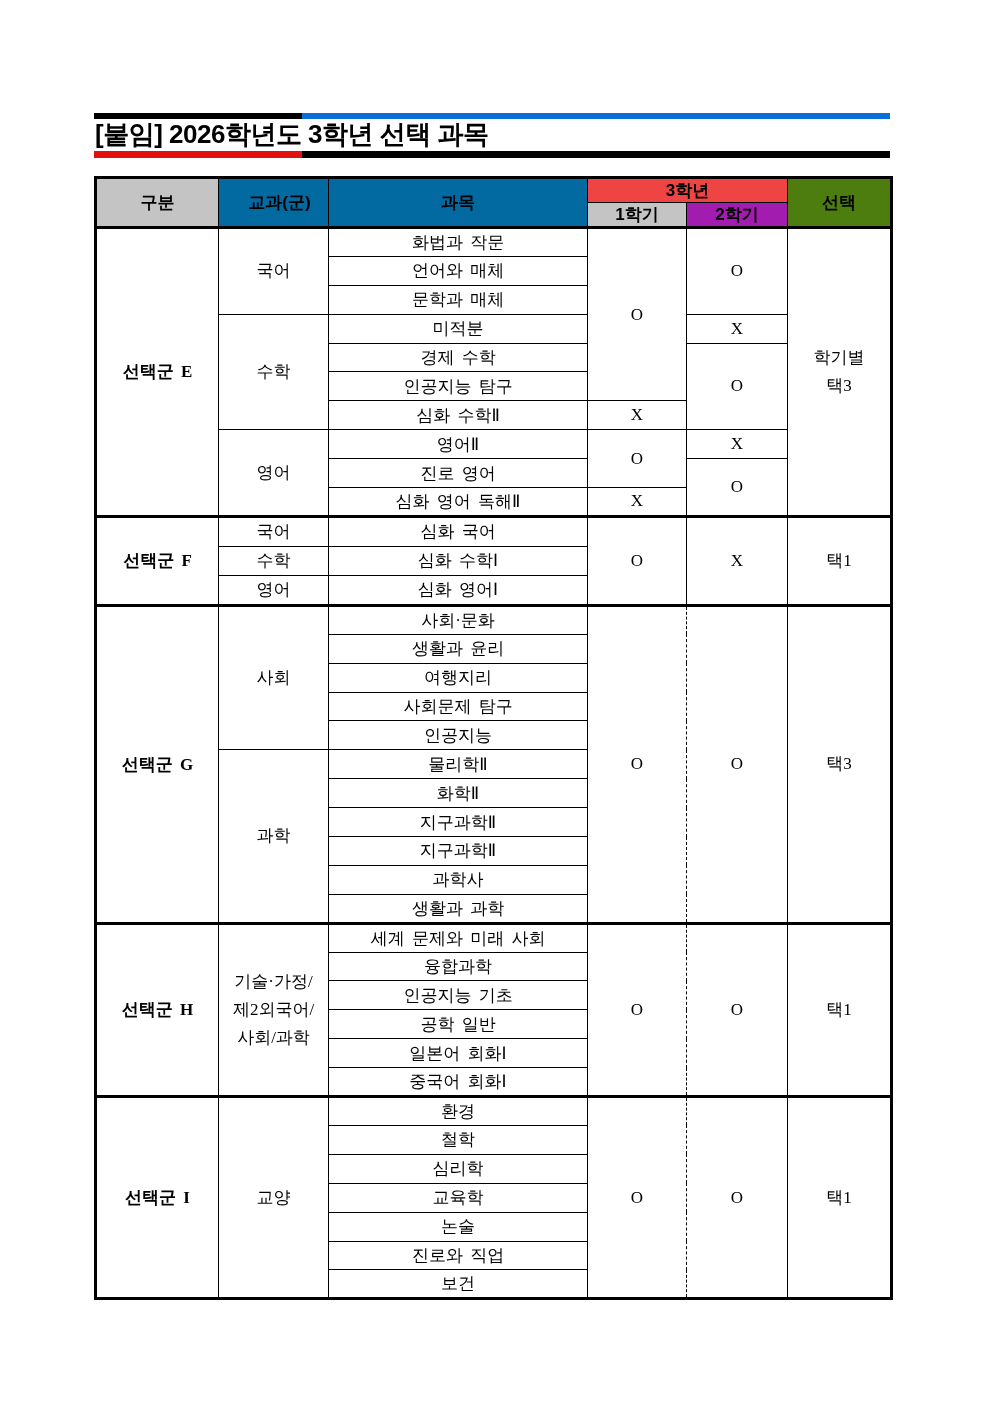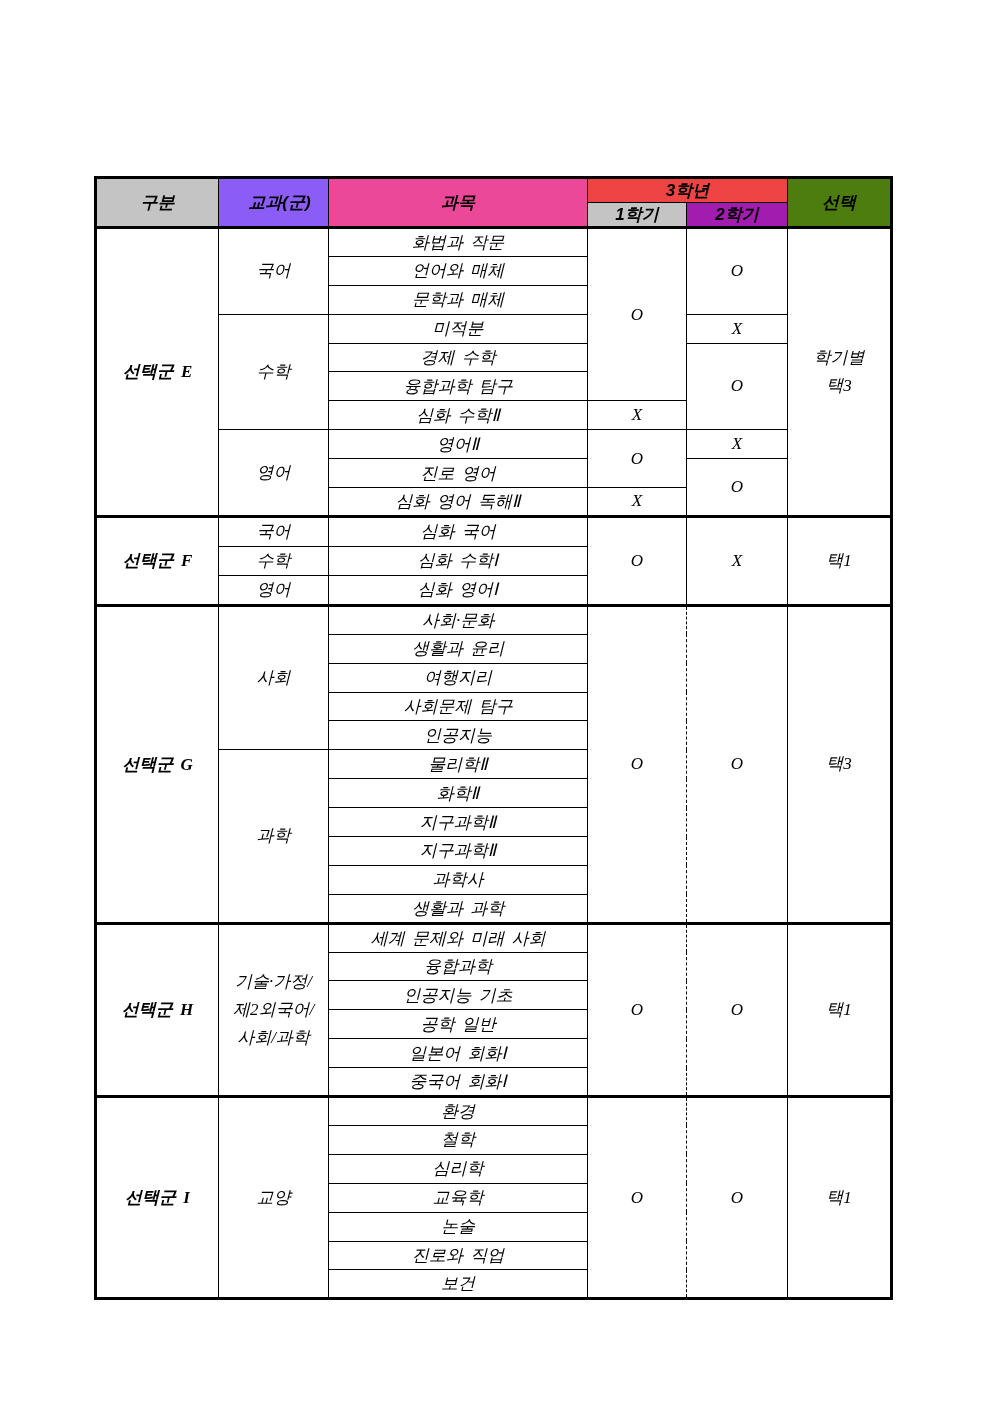--- a/index.html
+++ b/index.html
@@ -24,21 +24,21 @@
     padding: 1px 0 2px 1px;
     font-size: 26px;
     line-height: 29px;
     font-weight: bold;
     letter-spacing: -0.5px;
     font-family: "Liberation Sans", sans-serif;
     white-space: nowrap;
   }
 
   
-  .table-wrap { position: absolute; left: 94px; top: 176px; font-style: italic; }
+  .table-wrap { position: absolute; left: 94px; top: 176px; }
   table.subjects {
     border-collapse: collapse;
     table-layout: fixed;
     width: 796px;
     border: 3px solid #000;
   }
   .subjects th, .subjects td {
     border: 1px solid #000;
     text-align: center;
     vertical-align: middle;
@@ -64,36 +64,47 @@
   td.group-cell div, td.select-cell div { line-height: 28px; }
   .sec-top { border-top: 3px solid #000 !important; margin-top: 12px; }
   .dash-r { border-right: 1px dashed #000 !important; }
   .dash-l { border-left: 1px dashed #000 !important; }
 </style>
 </head>
 <body>
 
 <div class="page">
 
+  <div class="title-block">
+    <div class="accent-bar top">
+      <span class="seg1" style="background: rgb(0, 0, 0);"></span>
+      <span class="seg2" style="background: rgb(10, 111, 214);"></span>
+    </div>
+    <h1 class="doc-title">[붙임] 2026학년도 3학년 선택 과목</h1>
+    <div class="accent-bar bottom">
+      <span class="seg1" style="background: rgb(226, 16, 14);"></span>
+      <span class="seg2" style="background: rgb(0, 0, 0);"></span>
+    </div>
+  </div>
 
   <div class="table-wrap">
     <table class="subjects">
       <colgroup>
         <col style="width:123px">
         <col style="width:110px">
         <col style="width:259px">
         <col style="width:99px">
         <col style="width:101px">
         <col style="width:104px">
       </colgroup>
       <thead>
         <tr class="hr1">
           <th rowspan="2" style="background: rgb(196, 196, 196);">구분</th>
-          <th rowspan="2" style="background: #8b5cf6; padding-left: 12px;">교과(군)</th>
-          <th rowspan="2" style="background: #ec4899;">과목</th>
+          <th rowspan="2" style="background: #0369a1; padding-left: 12px;">교과(군)</th>
+          <th rowspan="2" style="background: #0369a1;">과목</th>
           <th colspan="2" style="background: #ef4444;">3학년</th>
           <th rowspan="2" style="background: #4d7c0f;">선택</th>
         </tr>
         <tr class="hr2">
           <th style="background: rgb(196, 196, 196);">1학기</th>
           <th style="background: #a21caf;">2학기</th>
         </tr>
       </thead>
       <tbody id="table-body">
           <tr>
@@ -120,21 +131,21 @@
               <div>수학</div>
             </td>
             <td class="subject-cell">미적분</td>
             <td class="mark-cell">X</td>
           </tr>
           <tr>
             <td class="subject-cell">경제 수학</td>
             <td rowspan="3" class="mark-cell">O</td>
           </tr>
           <tr>
-            <td class="subject-cell">융합과학 탐구</td>
+            <td class="subject-cell">인공지능 탐구</td>
           </tr>
           <tr>
             <td class="subject-cell">심화 수학Ⅱ</td>
             <td class="mark-cell">X</td>
           </tr>
           <tr>
             <td rowspan="3" class="group-cell">
               <div>영어</div>
             </td>
             <td class="subject-cell">영어Ⅱ</td>

